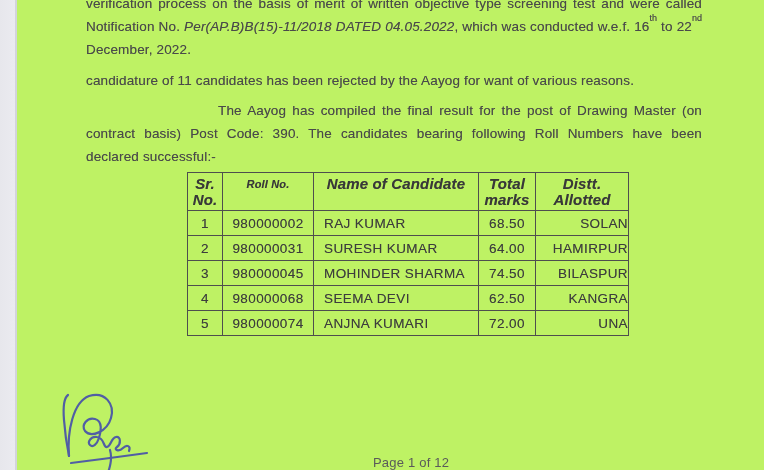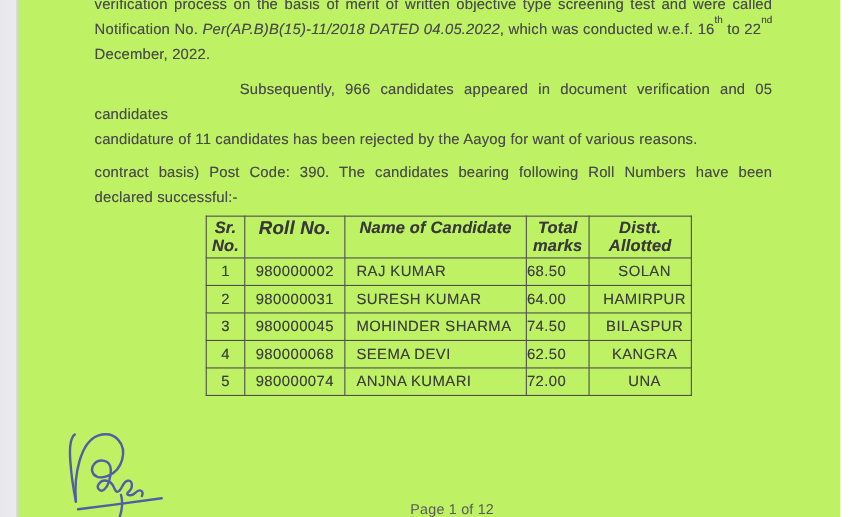--- a/index.html
+++ b/index.html
@@ -69,32 +69,32 @@
     height: 38px;
     vertical-align: top;
     padding-top: 3px;
     font-style: italic;
     font-weight: bold;
     font-size: 15px;
     line-height: 16px;
     text-align: center;
     color: #383838;
   }
-  table.results th.h-roll { font-size: 17px; }
+  table.results th.h-roll { font-size: 11px; }
   table.results td {
     height: 25px;
     font-size: 13.5px;
     letter-spacing: 0.4px;
     text-shadow: 0 0 0.5px rgba(61,61,61,0.5);
   }
   td.c-sr   { text-align: center; }
   td.c-roll { text-align: center; margin-left: 20px; }
   td.c-name { text-align: left; padding-left: 10px; }
-  td.c-marks{ }
-  td.c-dist { text-align: center; padding-left: 8px; }
+  td.c-marks{ text-align: center; }
+  td.c-dist { text-align: right; padding-left: 8px; }
 
   
   .signature {
     position: absolute;
     left: 55px; top: 390px;
     width: 105px; height: 95px;
   }
 
   
   .page-footer {
@@ -120,29 +120,29 @@
       </div>
       <div class="line">
         <span>Notification No. </span><span class="ref-italic">Per(AP.B)B(15)-11/2018 DATED 04.05.2022</span><span>, which was conducted w.e.f. 16</span><sup class="ord">th</sup><span> to 22</span><sup class="ord">nd</sup>
       </div>
       <div class="line last">
         <span>December, 2022.</span>
       </div>
     </div>
 
     <div class="para">
-      <div class="line">
-        <span class="indent"></span><span>Subsequently, 966 candidates appeared in document verification and 05 candidates</span>
-      </div>
       <div class="line last">
         <span>candidature of 11 candidates has been rejected by the Aayog for want of various reasons.</span>
       </div>
     </div>
 
     <div class="para">
+      <div class="line">
+        <span class="indent"></span><span>The Aayog has compiled the final result for the post of Drawing Master (on</span>
+      </div>
       <div class="line">
         <span>contract basis) Post Code: 390. The candidates bearing following Roll Numbers have been</span>
       </div>
       <div class="line last">
         <span>declared successful:-</span>
       </div>
     </div>
 
     <table class="results">
       <colgroup>

